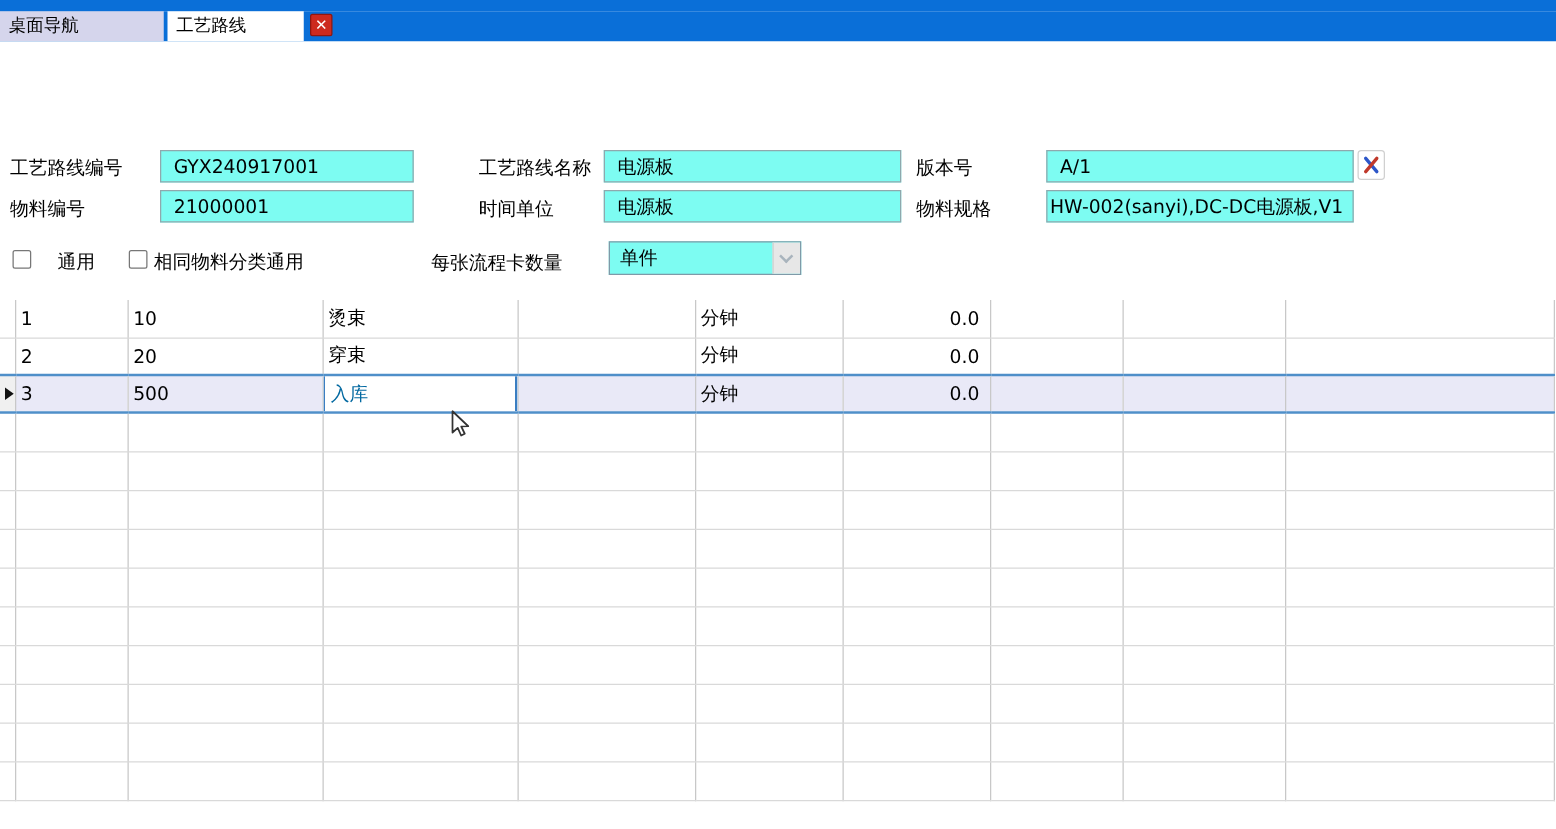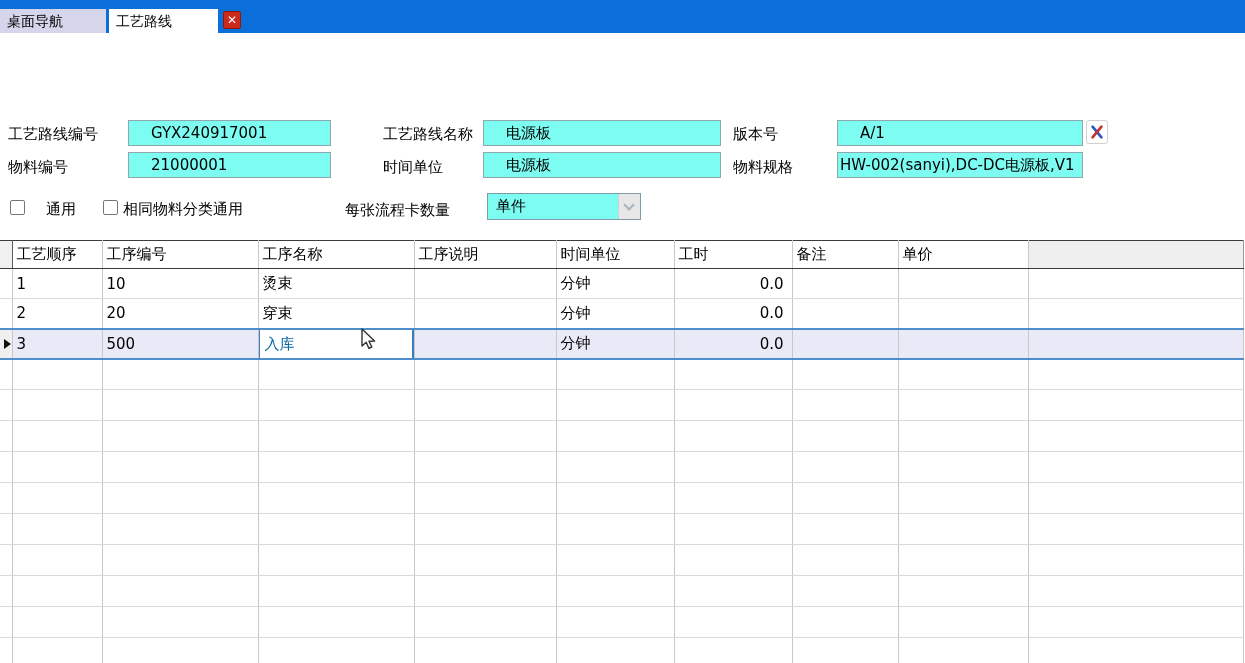--- a/index.html
+++ b/index.html
@@ -3,29 +3,29 @@
 <meta charset="utf-8">
 <style>
   * { margin:0; padding:0; box-sizing:border-box; }
   html,body { width:1245px; height:663px; overflow:hidden; background:#fff;
     font-family:"DejaVu Sans","Liberation Sans",sans-serif; color:#000; }
 
   
   .topstrip { position:absolute; left:0; top:0; width:1245px; height:9px; background:#0a6fd8; }
   .tabbar { position:absolute; left:0; top:9px; width:1245px; height:24px; background:#0a6fd8; display:flex; align-items:stretch; }
   .tab { height:24px; line-height:24px; font-size:14px; padding-left:7px; color:#000; }
-  .tab.inactive { width:106px; background:#d5d5ec; margin-right:3px; }
+  .tab.inactive { width:131px; background:#d5d5ec; margin-right:3px; }
   .tab.active { width:109px; background:#ffffff; }
   .closebtn { width:18px; height:18px; margin:2px 0 0 5px; background:#cd2a1e; border:1px solid #8f1710;
     border-radius:2px; color:#fff; font-size:12px; font-weight:bold; text-align:center; line-height:16px; cursor:default; }
 
   
   .flabel { position:absolute; font-size:15px; line-height:18px; white-space:nowrap; }
   .finput { position:absolute; height:26px; background:#7dfcf2; border:1px solid #8fa8ad;
-    font-size:15px; padding:0 22px; color:#000; font-family:inherit; }
+    font-size:15px; padding:0 10px; color:#000; font-family:inherit; }
   .clear-icon { position:absolute; left:1086px; top:120px; width:22px; height:24px; background:#fff;
     border:1px solid #d0d0d0; border-radius:3px; display:flex; align-items:center; justify-content:center; }
   .checkbox { position:absolute; width:15px; height:15px; background:#fff; border:1px solid #777; border-radius:2px; }
   .dropdown { position:absolute; left:487px; top:193px; width:154px; height:27px;
     background:#7dfcf2; border:1px solid #7f9aa8; }
   .dd-value { position:absolute; left:8px; top:0; line-height:25px; font-size:15px; }
   .dd-btn { position:absolute; right:0; top:0; width:22px; height:25px; background:#e7e7e7; border-left:1px solid #cfcfcf; }
   .chev { position:absolute; left:6px; top:7px; width:8px; height:8px;
     border-right:2px solid #a9b4bd; border-bottom:2px solid #a9b4bd; transform:rotate(45deg); }
 
@@ -103,32 +103,20 @@
       <col style="width:156px">
       <col style="width:156px">
     <col style="width:142px">
       <col style="width:118px">
       <col style="width:118px">
       <col style="width:106px">
     <col style="width:130px">
       <col style="width:215px">
   </colgroup>
   <tbody>
-  <tr class="hdr">
-    <th class="gutter"></th>
-    <th>工艺顺序</th>
-    <th>工序编号</th>
-    <th>工序名称</th>
-    <th>工序说明</th>
-    <th>时间单位</th>
-    <th>工时</th>
-    <th>备注</th>
-    <th>单价</th>
-    <th class="tailcol"></th>
-  </tr>
 
   <tr class="datarow">
     <td class="gutter"></td>
     <td>1</td>
     <td>10</td>
     <td>烫束</td>
     <td></td>
     <td>分钟</td>
     <td class="num">0.0</td>
     <td></td>

